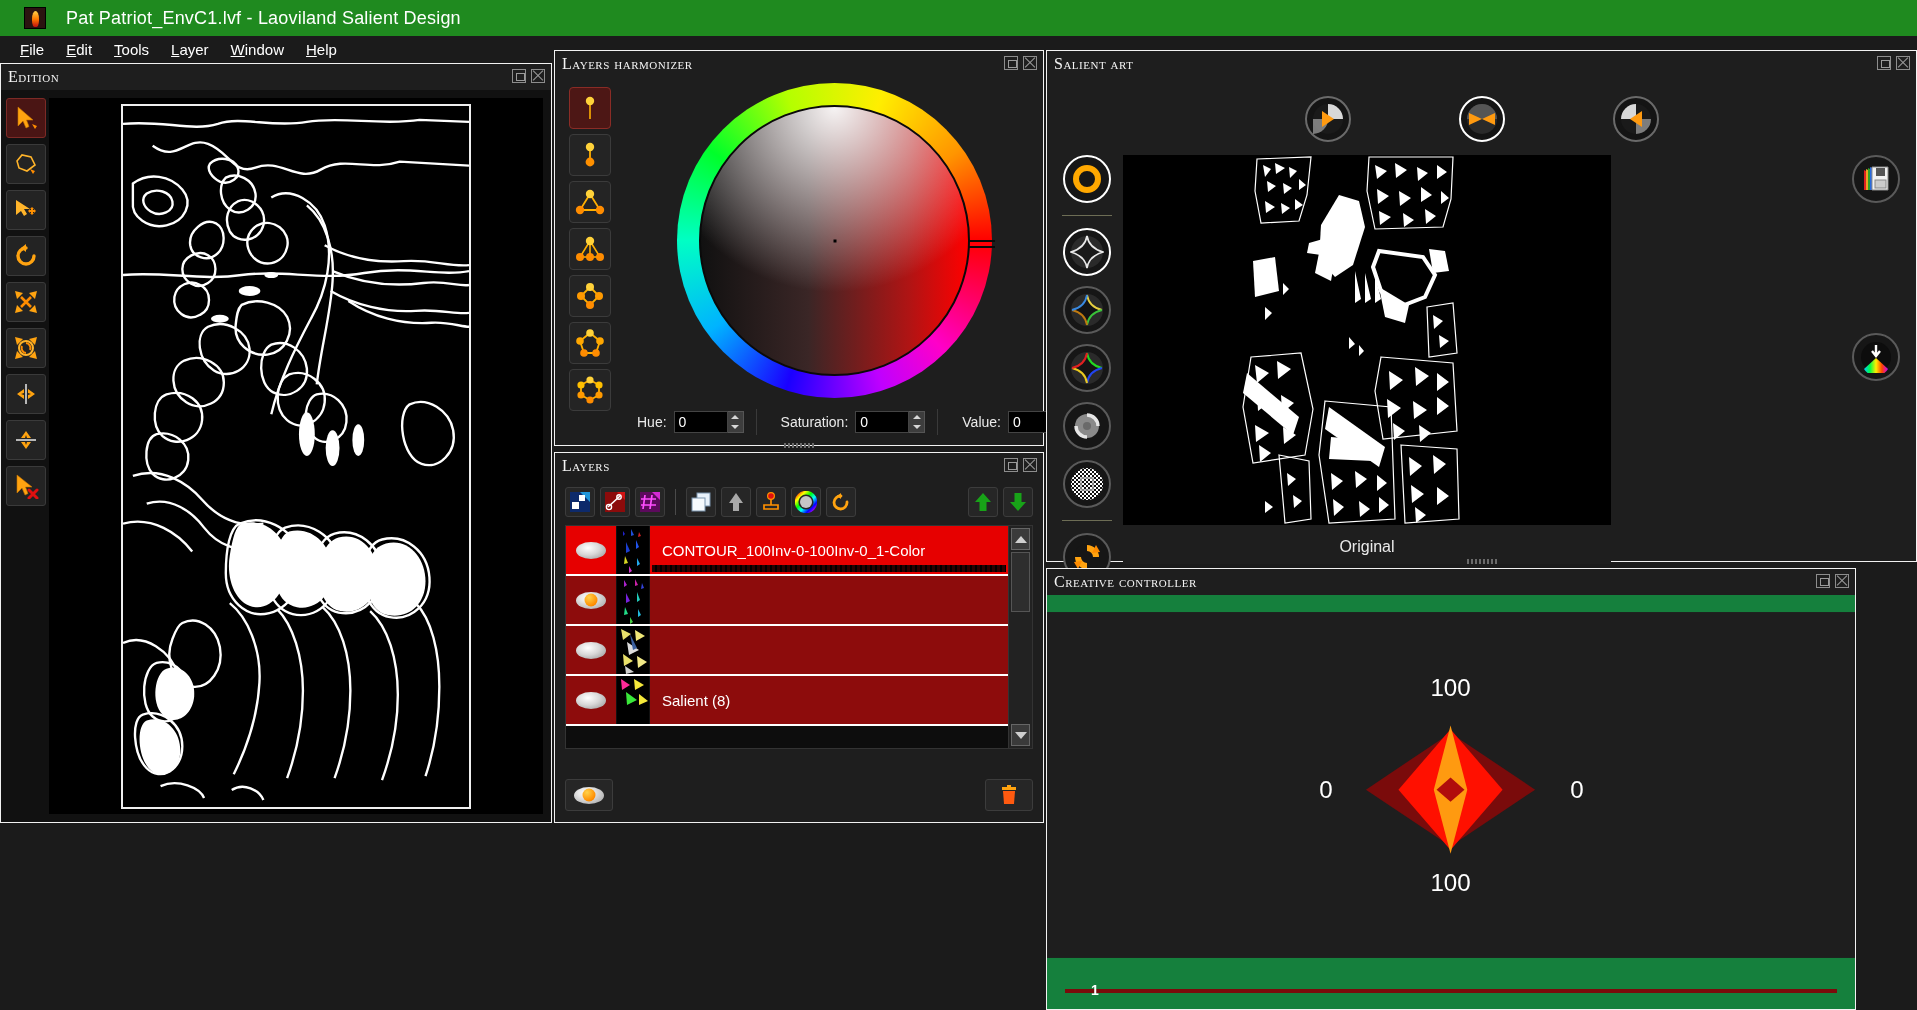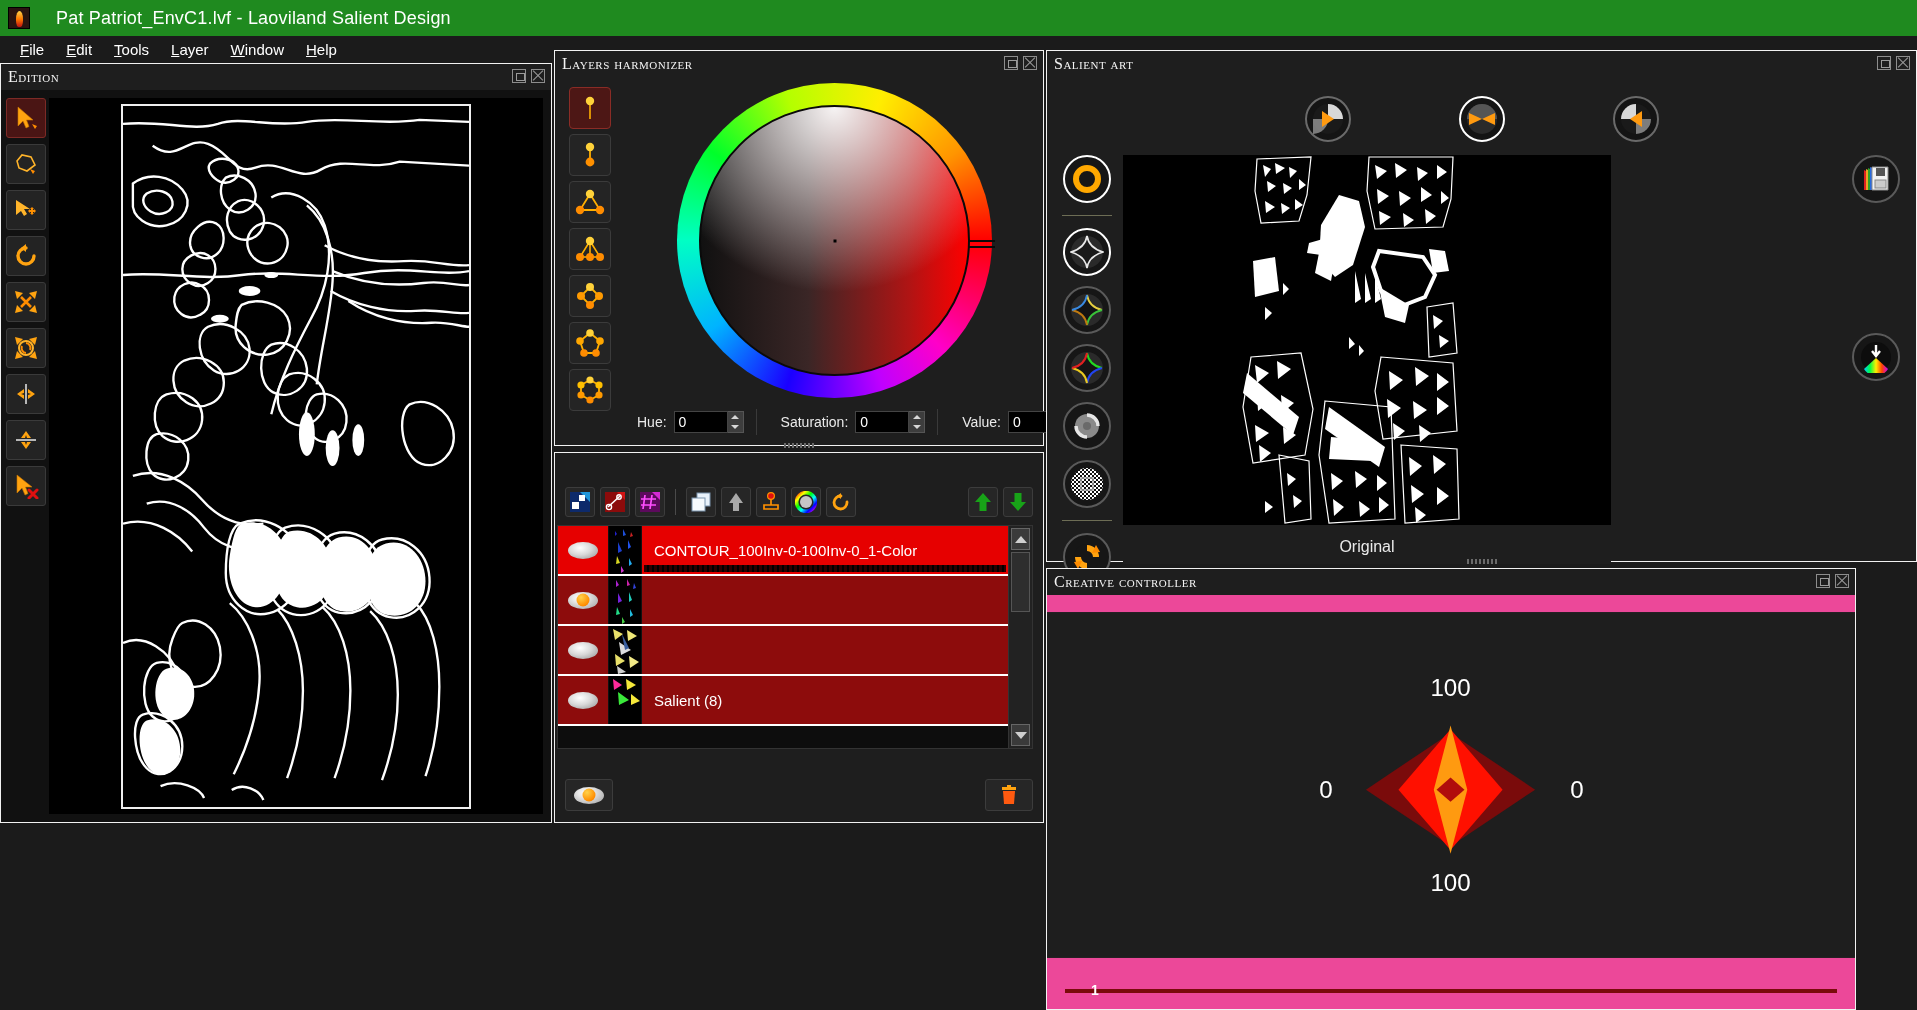--- a/index.html
+++ b/index.html
@@ -8,22 +8,22 @@
     width: 1917px; height: 1010px;
     background: #1b1b1b;
     font-family: "Liberation Sans", sans-serif;
     overflow: hidden;
   }
   #app { position: relative; width: 1917px; height: 1010px; background: #1b1b1b; }
 
   
   .titlebar {
     position: absolute; left: 0; top: 0; width: 1917px; height: 36px;
-    background: #1f8a1f; display: flex; align-items: center; gap: 26px;
-    padding-left: 8px;
+    background: #1f8a1f; display: flex; align-items: center; gap: 20px;
+    padding-left: 24px;
   }
   .app-icon {
     width: 22px; height: 22px; background: #2b1410;
     border: 1px solid #000; position: relative; flex: none;
   }
   .app-icon::after {
     content: ""; position: absolute; left: 7px; top: 3px; width: 7px; height: 16px;
     background: linear-gradient(180deg,#ffd24a 0%,#ff7a00 50%,#c01010 100%);
     border-radius: 50% 50% 40% 40%;
   }
@@ -164,21 +164,21 @@
     display:flex; align-items:center; gap:5px;
   }
   .ltool {
     width:30px; height:30px; background:#262626; border:1px solid #3c3c3c;
     border-radius:3px; display:flex; align-items:center; justify-content:center;
     cursor:pointer;
   }
   .lsep { width:1px; height:26px; background:#4a4a4a; margin:0 5px; }
   .lspacer { flex:1; }
   .layer-list {
-    position:absolute; left:2px; top:46px; right:10px; height:224px;
+    position:absolute; left:10px; top:46px; right:10px; height:224px;
     background:#0d0d0d; border:1px solid #333; overflow:hidden; display:flex;
   }
   .layer-rows { flex:1; overflow:hidden; }
   .layer-row {
     height:50px; display:flex; align-items:stretch;
     border-bottom:2px solid #fff; background:#8d0c0c; position:relative;
   }
   .layer-row.sel { background:#e60000; }
   .row-eye {
     width:50px; display:flex; align-items:center; justify-content:center; flex:none;
@@ -266,21 +266,21 @@
     display:flex; align-items:center;
   }
   .sal-tab {
     flex:1; height:34px; display:flex; align-items:center; justify-content:center;
     color:#eaeaea; font-size:16px; cursor:pointer; background:#1e1e1e;
   }
   .sal-tab.sel { border:1px solid #e8e8e8; font-weight:bold; color:#ffffff; }
 
   
   #creative { left: 1046px; top: 568px; width: 810px; height: 442px; }
-  .cc-body { position:absolute; left:0; top:26px; right:0; bottom:0; background:#ec4899;}
+  .cc-body { position:absolute; left:0; top:26px; right:0; bottom:0; background:#15803d;}
   .cc-chart { position:absolute; left:0; top:0; width:100%; height:calc(100% - 34px); }
   .cc-chart svg { display:block; width:100%; height:100%; }
   .cc-slider {
     position:absolute; left:18px; right:18px; bottom:10px; height:18px;
     display:flex; align-items:center; cursor:pointer;
   }
   .cc-track { position:absolute; left:0; right:0; top:8px; height:4px; background:#7a0b0b; }
   .cc-val { position:relative; color:#ffffff; font-size:14px; font-weight:bold;
     margin-left:26px; }
   .grip {
@@ -563,20 +563,27 @@
               <span class="dn"></span>
             </div>
           </div>
         </div>
       </div>
       <div class="grip" style="bottom:-3px;"></div>
     </div>
   </div>
 
   <div class="panel" id="layers">
+    <div class="panel-head">
+      <span class="panel-title">Layers</span>
+      <div class="panel-btns">
+        <div class="pbtn restore"></div>
+        <div class="pbtn close"></div>
+      </div>
+    </div>
     <div class="layers-body">
 
       <div class="layers-tools">
         <div class="ltool">
           <svg width="22" height="22" viewBox="0 0 22 22">
               <rect x="1" y="1" width="20" height="20" fill="#0d2a6b"></rect>
               <path d="M11 1 L21 1 L21 11 Z" fill="#2196d9"></path>
               <rect x="3" y="11" width="7" height="7" fill="#fff"></rect>
               <rect x="10" y="4" width="6" height="6" fill="#fff"></rect>
             </svg>

